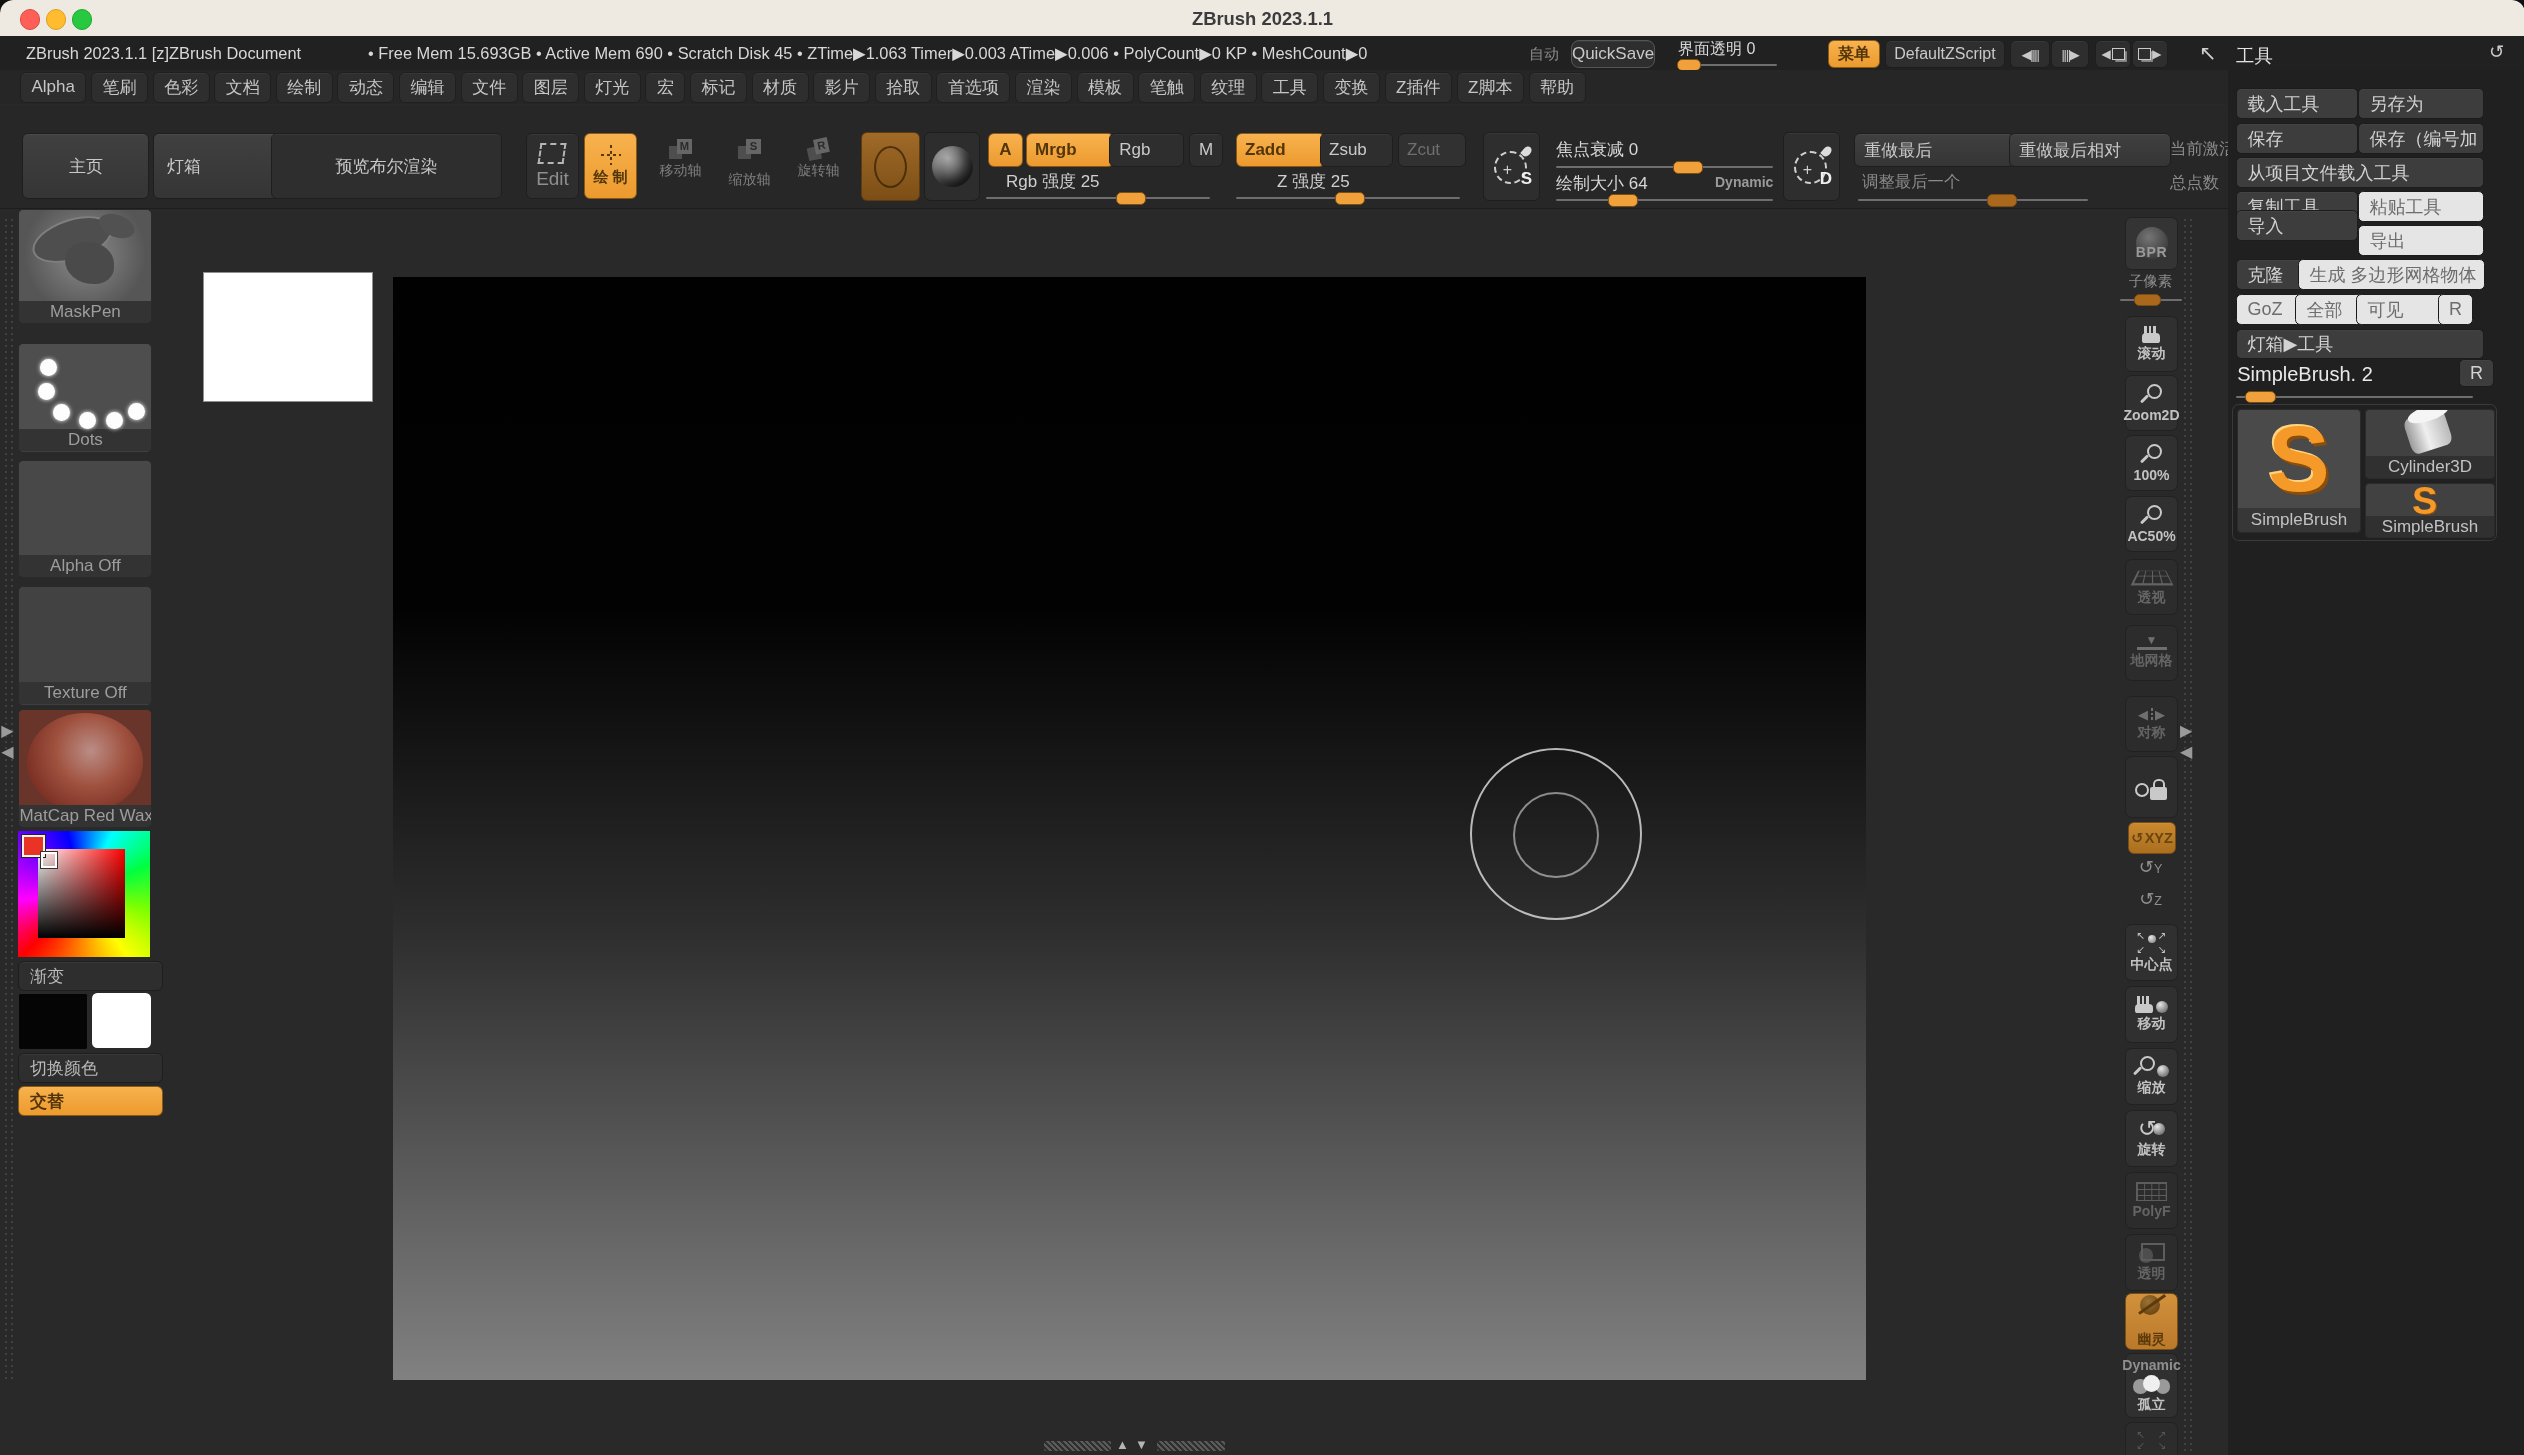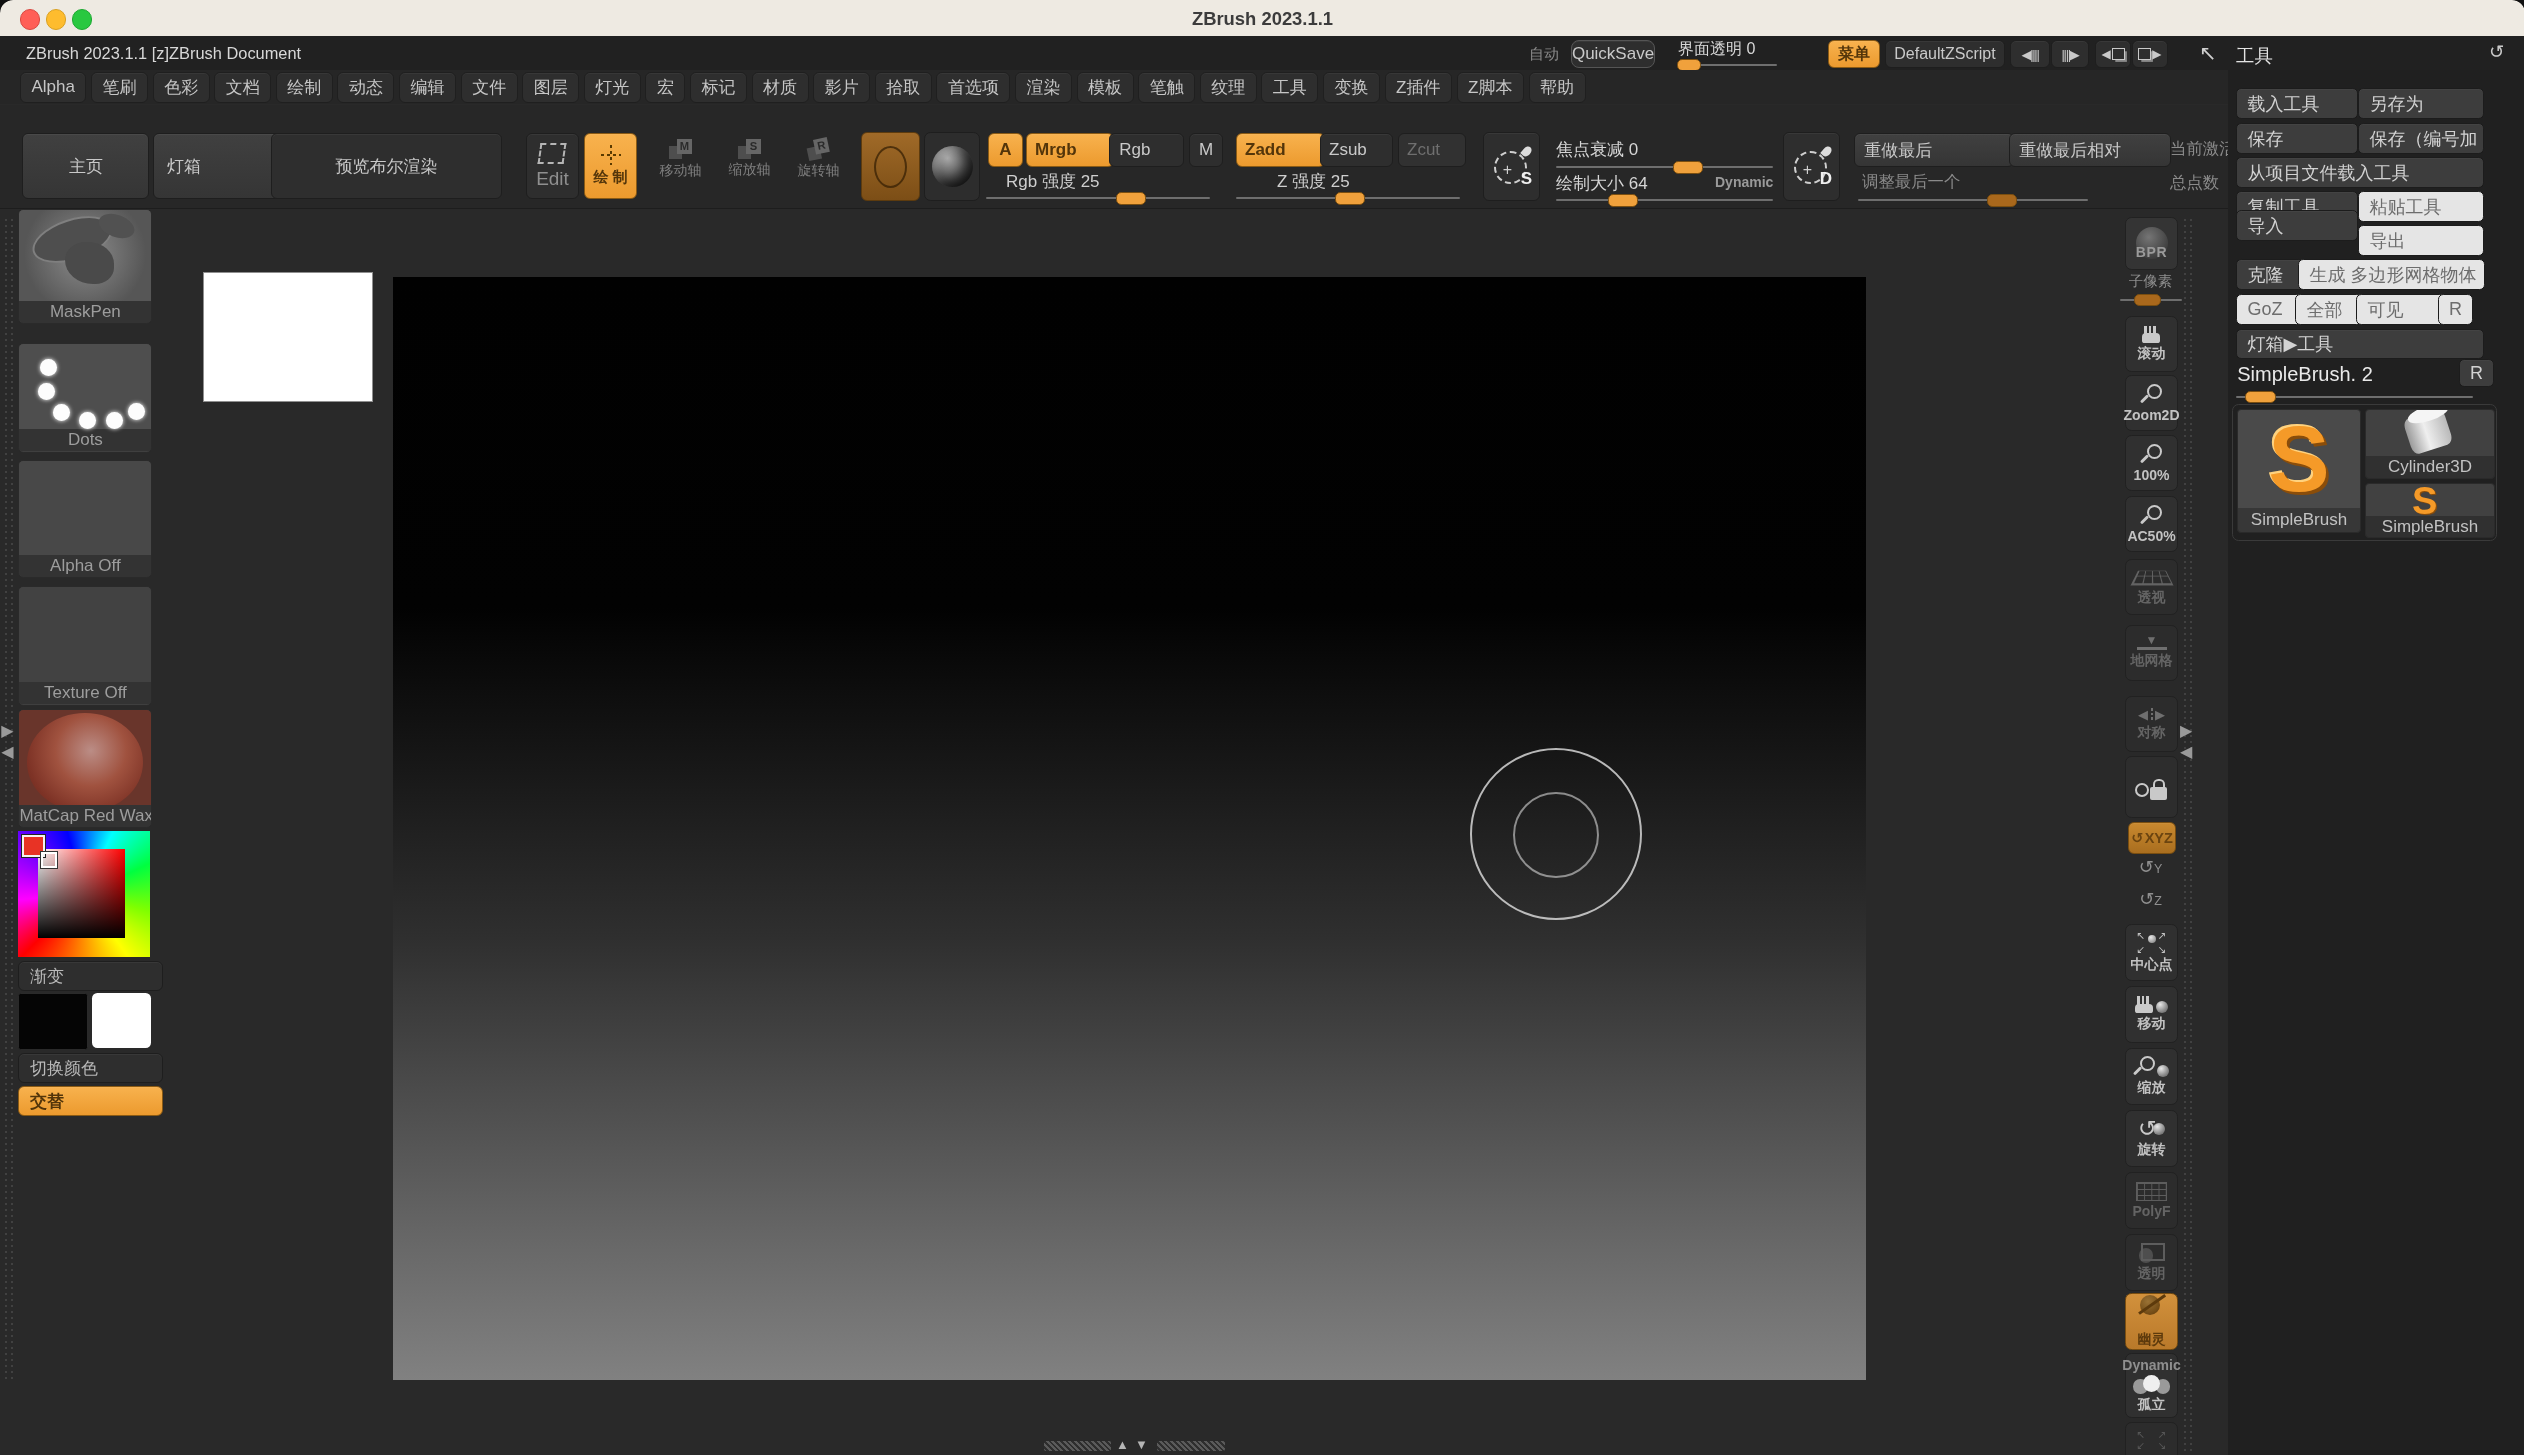--- a/index.html
+++ b/index.html
@@ -91,20 +91,21 @@
 
   <div class="ab titlebar">
     <div class="ab light" style="left:20px;background:#ff5f57;border:0.7px solid #d94942;"></div>
     <div class="ab light" style="left:46px;background:#febc2e;border:0.7px solid #d9a022;"></div>
     <div class="ab light" style="left:72px;background:#28c840;border:0.7px solid #1ea832;"></div>
     <div class="ab wtitle">ZBrush 2023.1.1</div>
   </div>
 
   <div class="ab statusbar">
     <span class="ab stx nw" style="left:26px;top:8px;">ZBrush 2023.1.1 [z]ZBrush Document</span>
+    <span class="ab stx nw" style="left:368px;top:8px;">• Free Mem 15.693GB • Active Mem 690 • Scratch Disk 45 • ZTime▶1.063 Timer▶0.003 ATime▶0.006 • PolyCount▶0 KP • MeshCount▶0</span>
     <span class="ab stx dimtx nw" style="left:1529px;top:9.2px;font-size:15px;">自动</span>
     <div class="ab btn flat" style="left:1571px;top:4px;width:82px;height:26px;border-radius:8px;border-color:#555;">QuickSave</div>
     <span class="ab stx nw" style="left:1678px;top:2.6px;font-size:16px;">界面透明 0</span>
     <div class="sl" style="left:1678px;top:28px;width:99px;">
         <i style="left:-1.3px;width:22.4px;height:9.2px;"></i>
       </div>
     <div class="ab btn obtn" style="left:1828px;top:4px;width:50px;height:26px;font-size:16px;">菜单</div>
     <div class="ab btn flat" style="left:1885px;top:4px;width:118px;height:26px;font-size:16px;">DefaultZScript</div>
     <div class="ab btn flat" style="left:2010px;top:4px;width:38px;height:26px;font-size:13px;letter-spacing:-1.3px;">
       <span>◀</span>
@@ -174,21 +175,21 @@
         <span class="b1"></span>
         <span class="b2">M</span>
       </div>
     <div style="font-size:14px;color:#7e7e7e;margin-top:2.6px;">移动轴</div>
   </div>
   <div class="ab" style="left:720px;top:139px;width:59px;text-align:center;">
     <div class="axico" style="margin:0 auto;opacity:.55;">
         <span class="b1"></span>
         <span class="b2">S</span>
       </div>
-    <div style="font-size:14px;color:#7e7e7e;margin-top:2px;">缩放轴</div>
+    <div style="font-size:14px;color:#7e7e7e;margin-top:12px;">缩放轴</div>
   </div>
   <div class="ab" style="left:789px;top:139px;width:59px;text-align:center;">
     <div class="axico" style="margin:0 auto;opacity:.55;transform:rotate(-12deg);">
         <span class="b1"></span>
         <span class="b2">R</span>
       </div>
     <div style="font-size:14px;color:#7e7e7e;margin-top:2.6px;">旋转轴</div>
   </div>
 
   <div class="ab" style="left:861px;top:132px;width:57px;height:67px;border-radius:6px;background:linear-gradient(#a06a28,#7c4e16);border:1.3px solid #5d3b0e;display:flex;align-items:center;justify-content:center;">

